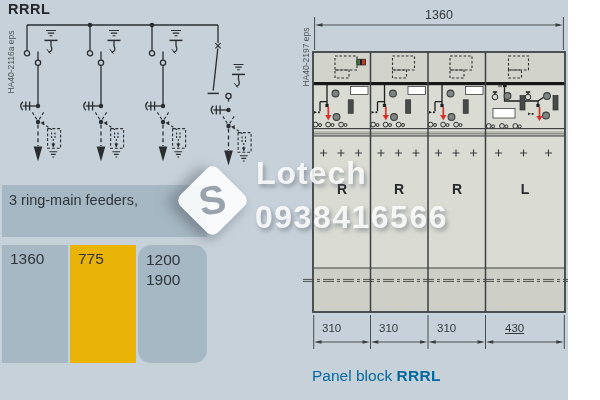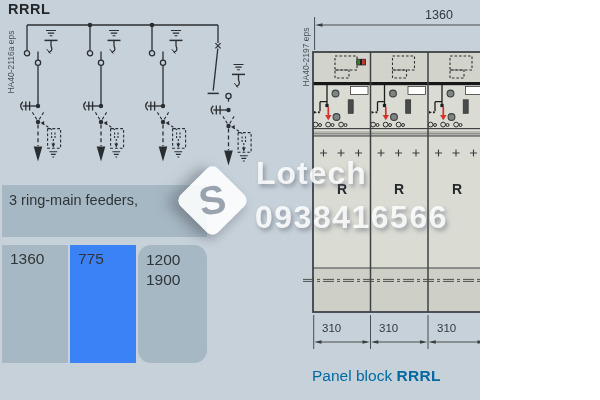--- a/index.html
+++ b/index.html
@@ -1,35 +1,35 @@
 <!DOCTYPE html>
 <html><head>
 <meta charset="utf-8">
 <style>
   html,body{margin:0;padding:0;}
   .stage{
-    position:relative; width:480px; height:400px; overflow:hidden;
+    position:relative; width:568px; height:400px; overflow:hidden;
     background:#c7d1d9;
     font-family:"Liberation Sans", sans-serif;
     color:#2f3438;
   }
   .abs{position:absolute;left:0;top:0;}
   .lt-title{position:absolute;left:8px;top:1px;font-size:14.5px;font-weight:bold;color:#24282b;letter-spacing:0.5px;}
   .eps{position:absolute;font-size:8.5px;color:#4d5358;white-space:nowrap;width:92px;text-align:center;}
   .eps-left{left:-35px;top:57px;transform:rotate(-90deg);}
   .eps-right{left:260px;top:52px;transform:rotate(-90deg);}
   .desc-box{
     position:absolute;left:2px;top:185px;width:205px;height:52px;
     background:#a6b8c3;box-sizing:border-box;padding:5px 0 0 7px;
     font-size:14.5px;line-height:21.5px;color:#303539;
   }
   .dim-table{position:absolute;left:2px;top:245px;display:flex;gap:2px;}
   .cell{height:118px;box-sizing:border-box;padding:5px 0 0 8px;font-size:15.5px;color:#303539;}
   .cell.dark{background:#a6b8c3;}
-  .cell.light{background:#3b82f6;}
+  .cell.light{background:#eab308;}
   .c1{width:66px;} .c2{width:66px;} .c3{width:69px;line-height:19.5px;border-radius:13px;}
   .panel-label{position:absolute;top:181px;width:30px;text-align:center;font-size:14px;font-weight:bold;color:#26292c;}
   .seg-dim{position:absolute;top:322px;width:40px;font-size:11.5px;color:#33383c;}
   .total-dim{position:absolute;left:409px;top:8px;width:60px;text-align:center;font-size:12.5px;color:#33383c;}
   .caption{position:absolute;left:312px;top:367px;font-size:15.5px;color:#0369a1;}
   .caption b{letter-spacing:0.3px;}
   
   .ln{stroke:#2b2e30;fill:none;stroke-width:1.3;}
   .dot{fill:#2b2e30;stroke:none;}
   .opc{fill:#c7d1d9;stroke:#2b2e30;stroke-width:1.3;}

